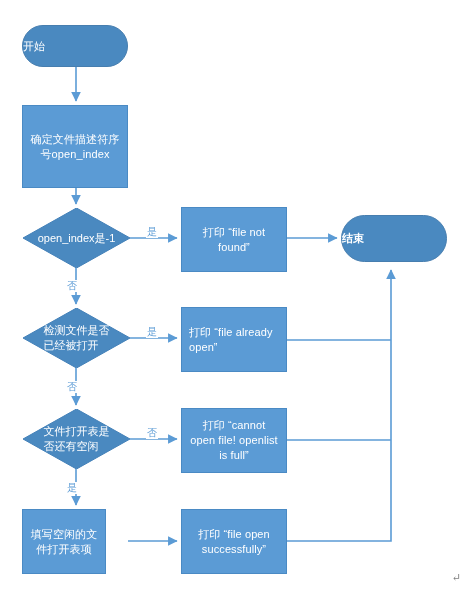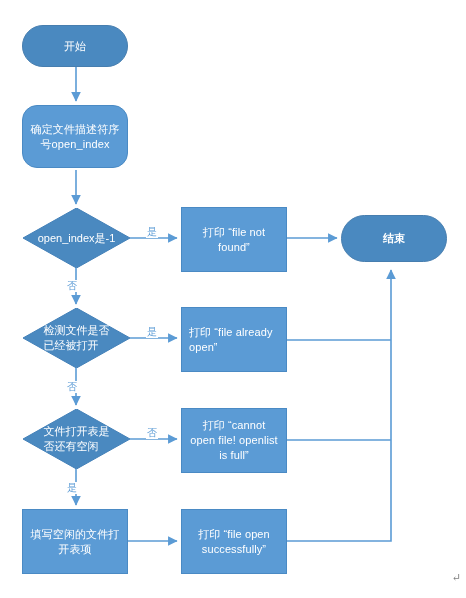--- a/index.html
+++ b/index.html
@@ -21,21 +21,21 @@
     top: 0;
     width: 466px;
     height: 598px;
     pointer-events: none;
   }
   .node {
     position: absolute;
     box-sizing: border-box;
     display: flex;
     align-items: center;
-    justify-content: center;
+    justify-content: flex-start;
     text-align: center;
     color: #ffffff;
     font-size: 11px;
     line-height: 15px;
     letter-spacing: 0.1px;
     background: #5B9BD5;
     border: 1px solid #4A88C2;
   }
   .node.term {
     border-radius: 24px;
@@ -121,21 +121,21 @@
       <line x1="287" y1="340" x2="391" y2="340"></line>
 
       <line x1="287" y1="440" x2="391" y2="440"></line>
     </g>
   </svg>
 
   <div class="node term" style="left:22px; top:25px; width:106px; height:42px;">
     <span>开始</span>
   </div>
 
-  <div class="node proc" style="left:22px; top:105px; width:106px; height:63px; padding:0 5px;border-radius:15px;">
+  <div class="node proc" style="left:22px; top:105px; width:106px; height:83px; padding:0 5px;">
     <span>确定文件描述符序号open_index</span>
   </div>
 
   <div class="diamond" style="left:23px; top:208px; width:107px; height:60px;">
     <svg class="dshape" viewBox="0 0 107 60" preserveAspectRatio="none">
       <polygon points="53.5,0 107,30 53.5,60 0,30" fill="#4A89C0" stroke="#4380B8" stroke-width="1"></polygon>
     </svg>
     <div class="dlabel">
       <div>open_index是-1</div>
     </div>
@@ -170,21 +170,21 @@
     <div class="dlabel">
       <div>文件打开表是</div>
       <div>否还有空闲</div>
     </div>
   </div>
 
   <div class="node proc" style="left:181px; top:408px; width:106px; height:65px; padding:0 7px;">
     <span>打印 “cannot open file! openlist is full”</span>
   </div>
 
-  <div class="node proc" style="left:22px; top:509px; width:106px; height:65px; padding:13px 5px;">
+  <div class="node proc" style="left:22px; top:509px; width:84px; height:65px; padding:13px 5px;">
     <span>填写空闲的文件打开表项</span>
   </div>
 
   <div class="node proc" style="left:181px; top:509px; width:106px; height:65px; padding:16px 7px;">
     <span>打印 “file open successfully”</span>
   </div>
 
   <div class="edge-label" style="left:146px; top:226px;">是</div>
   <div class="edge-label" style="left:66px; top:280px;">否</div>
   <div class="edge-label" style="left:146px; top:326px;">是</div>

